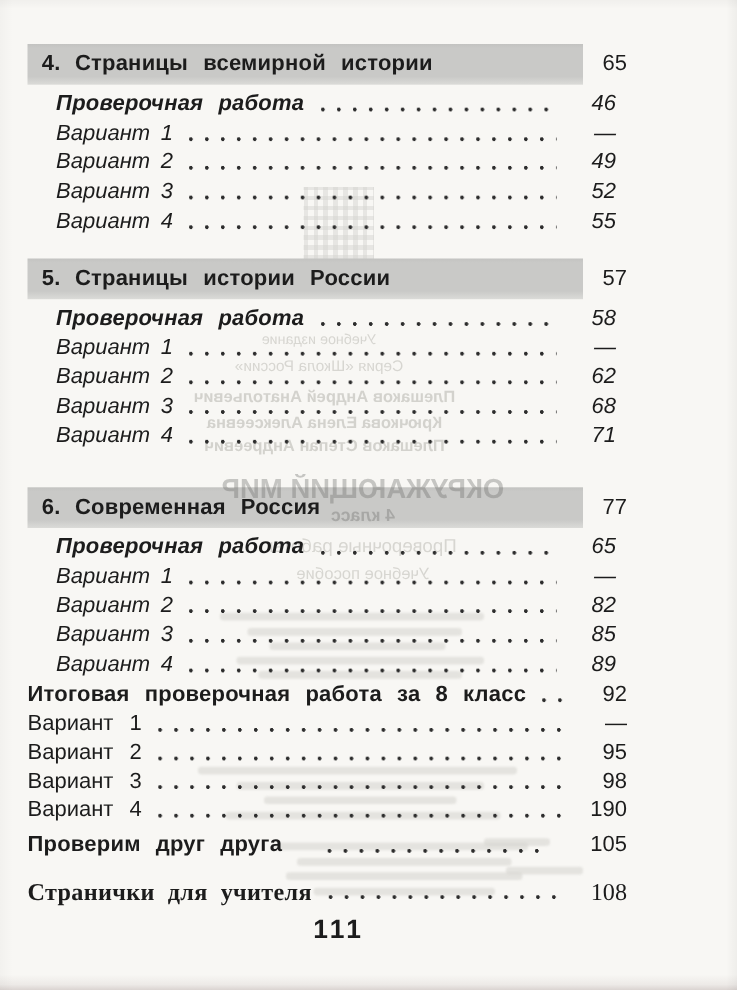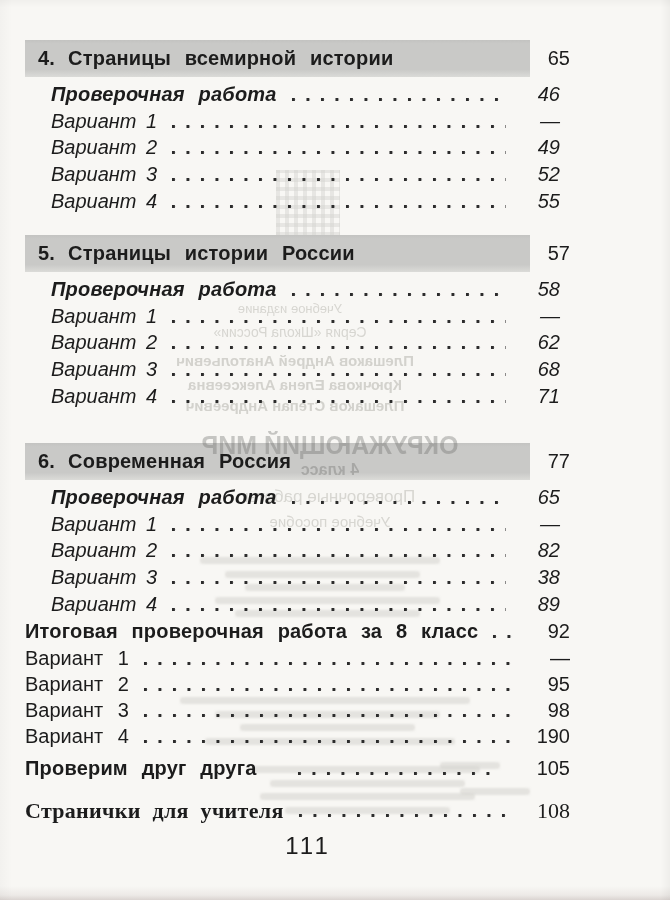--- a/index.html
+++ b/index.html
@@ -69,21 +69,21 @@
     background:linear-gradient(180deg,#c3c3c1 0,#c9c9c7 10%,#c9c9c7 80%,#dbdbd8 100%);
     font-weight:700;letter-spacing:.2px;
   }
   .secnum{margin-right:13px;}
   .sectitle{word-spacing:8px;white-space:nowrap;}
   .barpg{flex:1 1 auto;text-align:right;}
   .serifrow{font-family:"Liberation Serif", serif;font-size:22px;}
   .serifrow .lbl{font-weight:700;word-spacing:6px;letter-spacing:.3px;}
   .foliorow{
     position:absolute;z-index:4;left:0;top:832px;width:616px;
-    text-align:center;font-size:24px;font-weight:400;letter-spacing:3px;
+    text-align:center;font-size:24px;font-weight:700;letter-spacing:3px;
   }
 </style>
 </head>
 <body>
 
 <div class="page">
 
   <div class="qr"></div>
   <div class="bleed" style="left:190px;top:301px;width:200px;font-size:13px;">Учебное издание</div>
   <div class="bleed" style="left:165px;top:324px;width:250px;font-size:14px;">Серия «Школа России»</div>
@@ -195,21 +195,21 @@
     <span class="pg">—</span>
   </div>
   <div class="row indent" style="top:538px;">
     <span class="lbl">Вариант 2</span>
     <span class="dots"></span>
     <span class="pg">82</span>
   </div>
   <div class="row indent" style="top:565px;">
     <span class="lbl">Вариант 3</span>
     <span class="dots"></span>
-    <span class="pg">38</span>
+    <span class="pg">85</span>
   </div>
   <div class="row indent" style="top:592px;">
     <span class="lbl">Вариант 4</span>
     <span class="dots"></span>
     <span class="pg">89</span>
   </div>
 
   <div class="row" style="top:619px;">
     <span class="lbl b">Итоговая проверочная работа за 8 класс</span>
     <span class="dots"></span>

